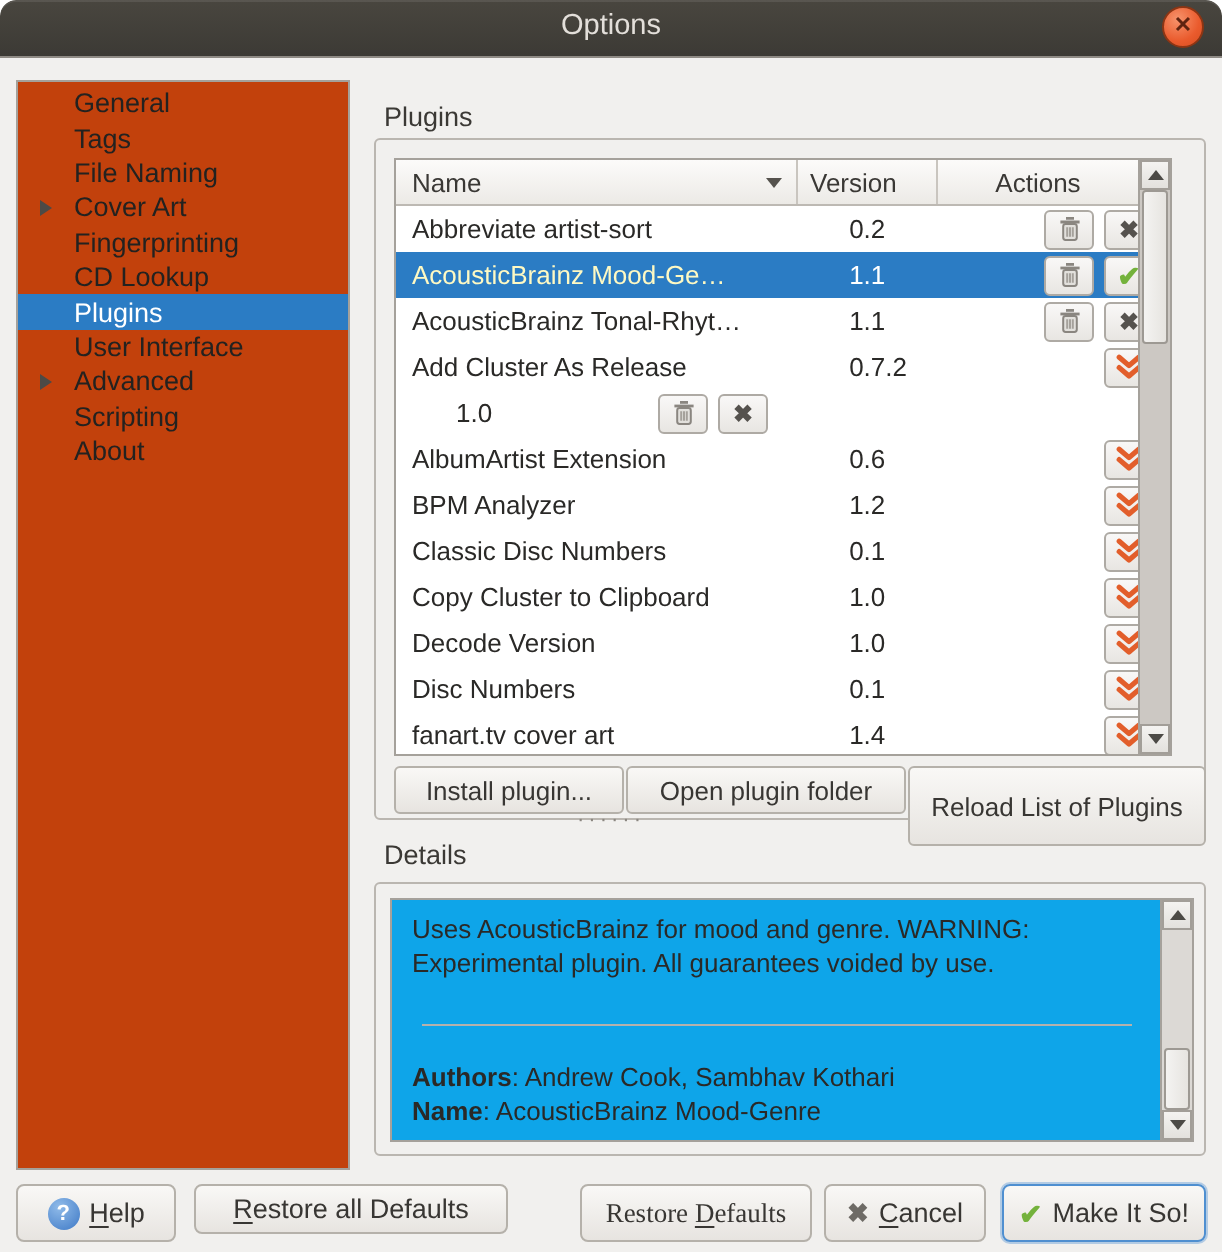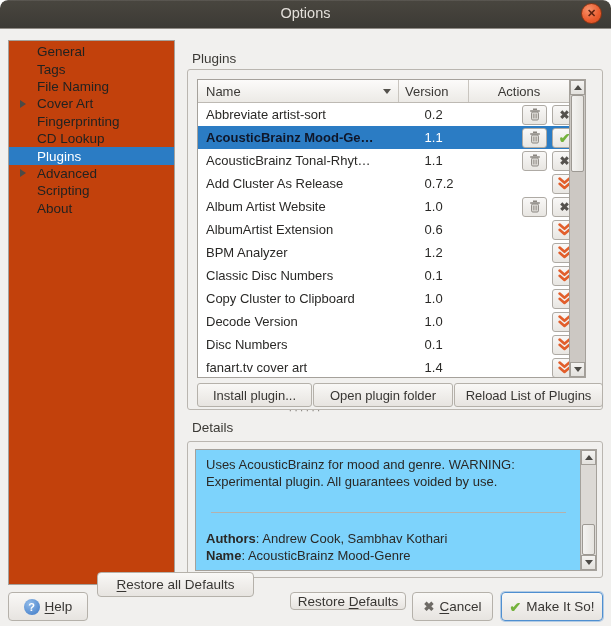--- a/index.html
+++ b/index.html
@@ -40,21 +40,21 @@
   .hcell.name{width:201px;padding-left:8px;position:relative;}
   .hcell.version{width:70px;padding-left:6px;}
   .hcell.actions{width:100px;justify-content:center;border-right:none;}
   .sort-arrow{position:absolute;right:7px;top:9px;width:0;height:0;
     border-top:5px solid #55524d;border-left:4px solid transparent;border-right:4px solid transparent;}
   .trow{display:flex;height:23px;align-items:center;font-size:13px;color:#2a2927;}
   .trow .c-name{width:201px;padding-left:8px;box-sizing:border-box;white-space:nowrap;overflow:hidden;}
   .trow .c-ver{width:70px;padding-left:6px;box-sizing:border-box;margin-left:24px;}
   .trow .c-act{width:100px;display:flex;justify-content:flex-end;gap:5px;padding-right:8px;box-sizing:border-box;}
   .trow.selected{background:#2b7cc4;}
-  .trow.selected .c-name{color:#0f172a;font-weight:bold;}
+  .trow.selected .c-name{color:#fef9c3;font-weight:normal;}
   .trow.selected .c-ver{color:#fff;}
   .abtn{width:25px;height:20px;border:1px solid #aeaaa4;border-radius:3px;box-sizing:border-box;
     background:linear-gradient(#f9f8f7,#e8e6e2);display:flex;align-items:center;justify-content:center;}
   .x-glyph{font-size:12px;font-weight:bold;color:#55524e;line-height:1;}
   .x-glyph.gray{color:#6e6b66;font-size:13px;}
   .check-glyph{font-size:14px;font-weight:bold;color:#74b23c;line-height:1;}
 
   
   .vscroll{position:absolute;top:0;right:0;width:16px;bottom:0;background:#ccc8c3;border-left:1px solid #a5a19b;box-sizing:border-box;}
   .sb-btn{position:absolute;left:0;width:15px;height:15px;background:linear-gradient(#f4f3f1,#e3e1dd);
@@ -74,21 +74,21 @@
   #footer .btn{border-radius:4px;font-size:13.5px;gap:5px;}
   .btn.default{border:1px solid #4f8fd0;box-shadow:0 0 0 1px rgba(101,157,214,.45);}
   .help-badge{display:inline-block;width:16px;height:16px;border-radius:50%;
     background:radial-gradient(circle at 35% 28%,#90bbe9,#3e79c6);color:#fff;font-size:11px;font-weight:bold;
     text-align:center;line-height:16px;}
 
   #splitter-dots{position:absolute;left:0;right:0;top:405px;text-align:center;color:#8b8781;
     font-size:11px;letter-spacing:2px;line-height:10px;}
 
   
-  #details-inner{position:absolute;left:195px;top:449px;width:402px;height:122px;background:#7dd3fc;
+  #details-inner{position:absolute;left:195px;top:449px;width:402px;height:122px;background:#0ea5e9;
     border:1px solid #a5a19b;box-sizing:border-box;overflow:hidden;}
   #details-text{position:absolute;left:10px;top:6px;width:358px;font-size:13px;color:#2a2927;line-height:17px;}
   #details-sep{position:absolute;left:15px;right:30px;top:62px;border-top:1px solid #b5b1ac;}
   #details-fields{position:absolute;left:10px;top:80px;font-size:13px;color:#2a2927;line-height:17px;}
   #details-fields b{font-weight:bold;}
 </style>
 </head>
 <body>
 
 <div id="window">
@@ -121,20 +121,24 @@
       </div>
       <div class="tree-row">
         <span class="tree-arrow empty"></span>
         <span class="tree-label">CD Lookup</span>
       </div>
       <div class="tree-row selected">
         <span class="tree-arrow empty"></span>
         <span class="tree-label">Plugins</span>
       </div>
       <div class="tree-row">
+        <span class="tree-arrow empty"></span>
+        <span class="tree-label">User Interface</span>
+      </div>
+      <div class="tree-row">
         <span class="tree-arrow"></span>
         <span class="tree-label">Advanced</span>
       </div>
       <div class="tree-row">
         <span class="tree-arrow empty"></span>
         <span class="tree-label">Scripting</span>
       </div>
       <div class="tree-row">
         <span class="tree-arrow empty"></span>
         <span class="tree-label">About</span>
@@ -215,21 +219,20 @@
           <span class="c-act">
             <span class="abtn">
               <svg width="15" height="13" viewBox="0 0 15 13">
                 <path d="M2.6 1.6 L7.5 5.8 L12.4 1.6" fill="none" stroke="#e25e2b" stroke-width="2.6" stroke-linecap="round" stroke-linejoin="round"></path>
                 <path d="M2.6 6.8 L7.5 11 L12.4 6.8" fill="none" stroke="#e25e2b" stroke-width="2.6" stroke-linecap="round" stroke-linejoin="round"></path>
               </svg>
             </span>
           </span>
         </div>
         <div class="trow">
-          <span class="c-name">Album Artist Website</span>
           <span class="c-ver">1.0</span>
           <span class="c-act">
             <span class="abtn">
               <svg width="12" height="13" viewBox="0 0 12 13">
                 <path d="M4 1.2 h4" stroke="#8a8680" stroke-width="1.4" fill="none"></path>
                 <path d="M1.2 3 h9.6" stroke="#8a8680" stroke-width="1.4" fill="none"></path>
                 <rect x="2.6" y="4" width="6.8" height="8" rx="1.2" fill="#e2e0dc" stroke="#8a8680"></rect>
                 <path d="M4.6 5.6 v4.8 M6 5.6 v4.8 M7.4 5.6 v4.8" stroke="#a5a19b" stroke-width="1"></path>
               </svg>
             </span>
@@ -330,21 +333,21 @@
       <div class="sb-thumb" style="top:15px;height:77px;"></div>
       <div class="sb-btn down">
           <span class="tri-down"></span>
         </div>
     </div>
   </div>
 
   <div id="plugin-buttons">
       <div class="btn" style="left: 197px; top: 383px; width: 115px; height: 24px;">Install plugin...</div>
       <div class="btn" style="left: 313px; top: 383px; width: 140px; height: 24px;">Open plugin folder</div>
-      <div class="btn" style="left: 454px; top: 383px; width: 149px; height: 24px;">Reload List of Plugins</div>
+      <div class="btn" style="left: 454px; top: 383px; width: 149px; height: 40px;">Reload List of Plugins</div>
     </div>
 
   <div id="splitter-dots">······</div>
 
   <div class="group-label" style="left:192px;top:420px;">Details</div>
   <div class="group-frame" style="left:187px;top:441px;width:416px;height:137px;"></div>
 
   <div id="details-inner">
     <div id="details-text">Uses AcousticBrainz for mood and genre. WARNING: Experimental plugin. All guarantees voided by use.</div>
     <div id="details-sep"></div>
@@ -361,24 +364,24 @@
           <span class="tri-down"></span>
         </div>
     </div>
   </div>
 
   <div id="footer">
       <div class="btn" style="left: 8px; top: 592px; width: 80px; height: 29px;">
         <span class="help-badge">?</span>
         <span><u>H</u>elp</span>
       </div>
-      <div class="btn" style="left: 97px; top: 572px; width: 157px; height: 25px;">
+      <div class="btn" style="left: 97px; top: 592px; width: 157px; height: 25px;">
         <span><u>R</u>estore all Defaults</span>
       </div>
-      <div class="btn" style="left: 290px; top: 592px; width: 116px; height: 18px;">
+      <div class="btn" style="left: 290px; top: 592px; width: 116px; height: 29px; font-family: Liberation Serif, serif;">
         <span>Restore <u>D</u>efaults</span>
       </div>
       <div class="btn" style="left: 412px; top: 592px; width: 81px; height: 29px;">
         <span class="x-glyph gray">✖</span>
         <span><u>C</u>ancel</span>
       </div>
       <div class="btn default" style="left: 501px; top: 592px; width: 102px; height: 29px;">
         <span class="check-glyph">✔</span>
         <span>Make It So!</span>
       </div>

